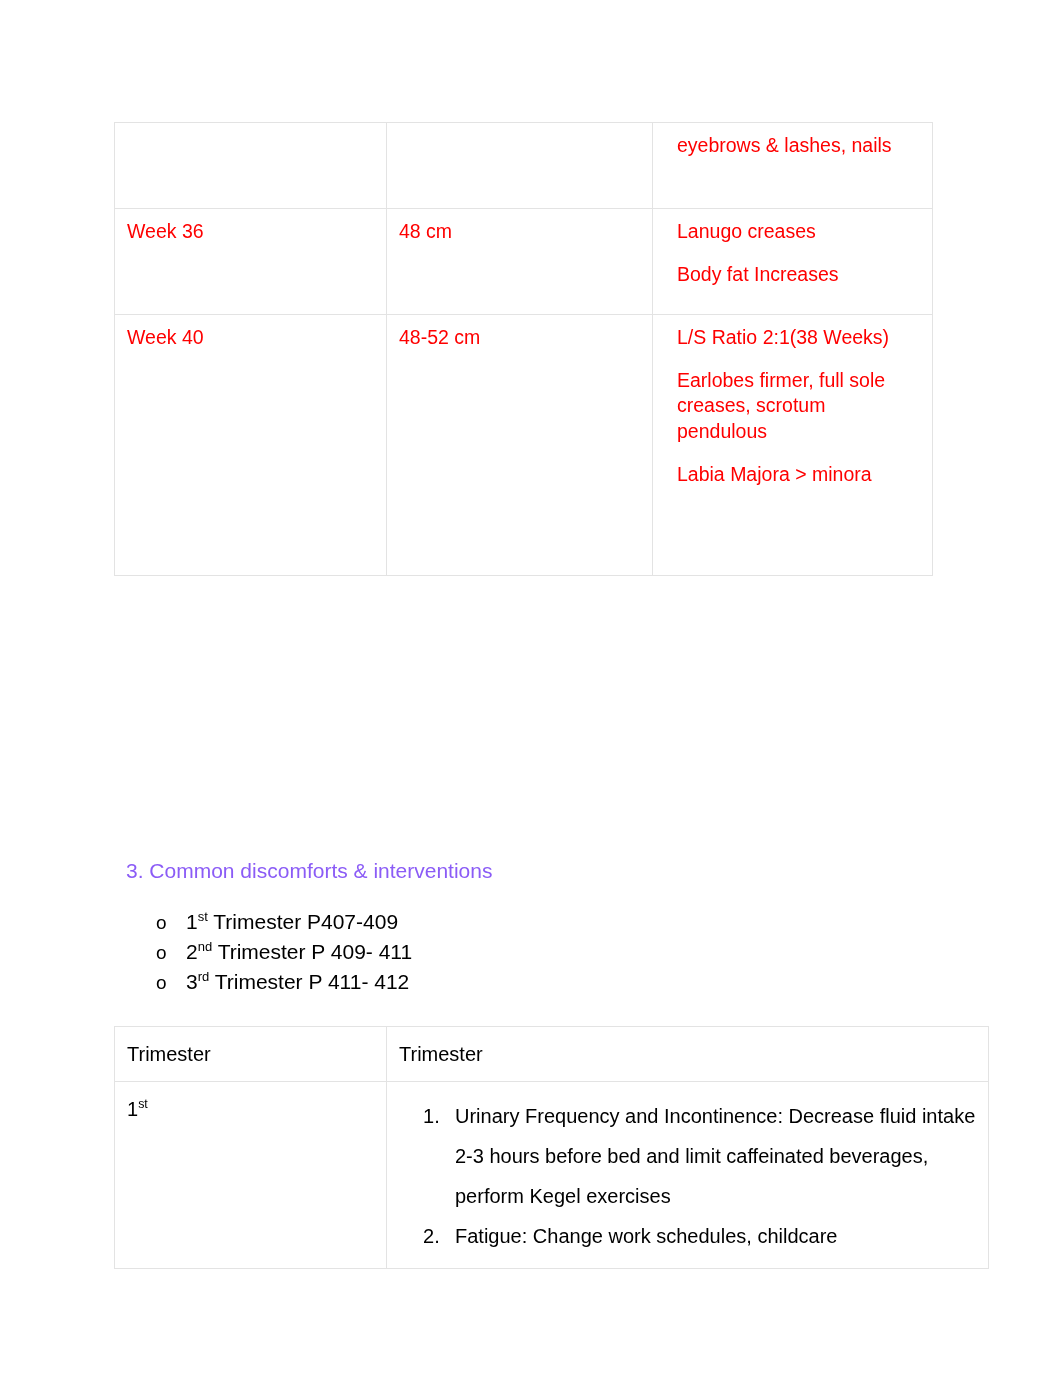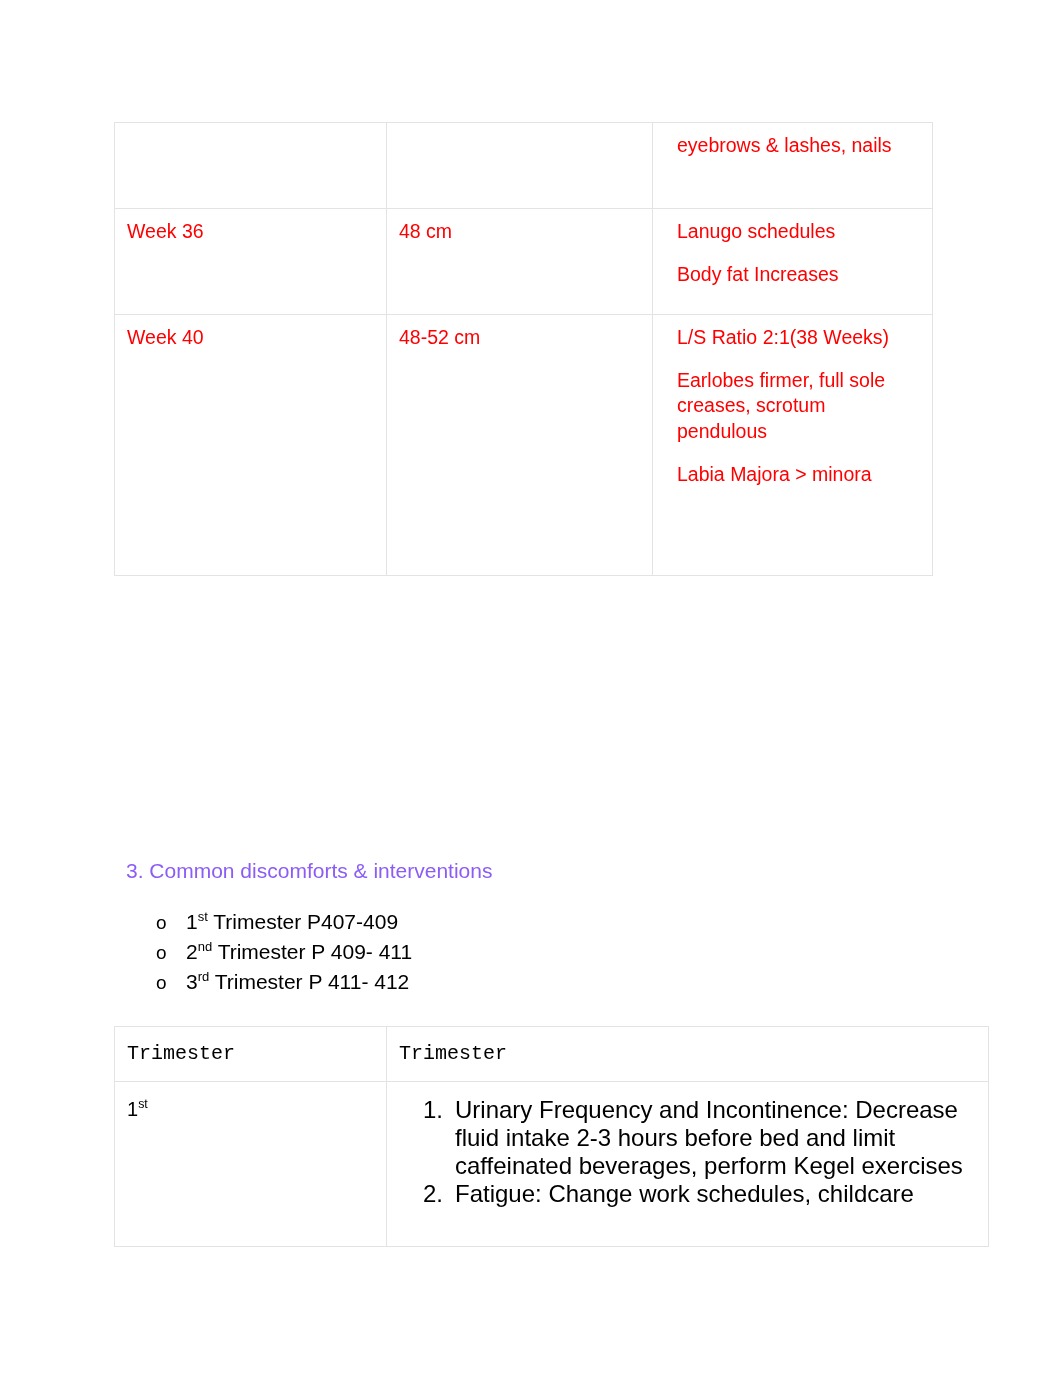--- a/index.html
+++ b/index.html
@@ -112,35 +112,35 @@
     border: 1px solid #e3e3e3;
     vertical-align: top;
     text-align: left;
     font-weight: normal;
     padding: 14px 12px 12px 12px;
     font-size: 20px;
     line-height: 1.3;
     color: #000000;
     font-family: "Liberation Sans", sans-serif;
   }
-  .table-trimester thead th { height: 28px; font-family: Liberation Mono, monospace; }
+  .table-trimester thead th { height: 28px; }
   .table-trimester tbody td { height: 138px; }
 
   .numbered-list {
     margin: 0;
     padding: 0 0 0 24px;
     list-style: none;
     counter-reset: dl;
   }
   .numbered-list li {
     counter-increment: dl;
     position: relative;
     padding-left: 32px;
-    font-size: 24px;
-    line-height: 28px;
+    font-size: 20px;
+    line-height: 40px;
     margin: 0;
   }
   .numbered-list li::before {
     content: counter(dl) ".";
     position: absolute;
     left: 0;
     top: 0;
   }
   .nowrap-cell { white-space: nowrap; }
 </style>
@@ -160,21 +160,21 @@
         <td></td>
         <td></td>
         <td>
           <p>eyebrows &amp; lashes, nails</p>
         </td>
       </tr>
       <tr class="row-h-2">
         <td>Week 36</td>
         <td>48 cm</td>
         <td>
-          <p>Lanugo schedules</p>
+          <p>Lanugo creases</p>
           <p>Body fat Increases</p>
         </td>
       </tr>
       <tr class="row-h-3">
         <td>Week 40</td>
         <td>48-52 cm</td>
         <td>
           <p>L/S Ratio 2:1(38 Weeks)</p>
           <p>Earlobes firmer, full sole creases, scrotum pendulous</p>
           <p>Labia Majora &gt; minora</p>

